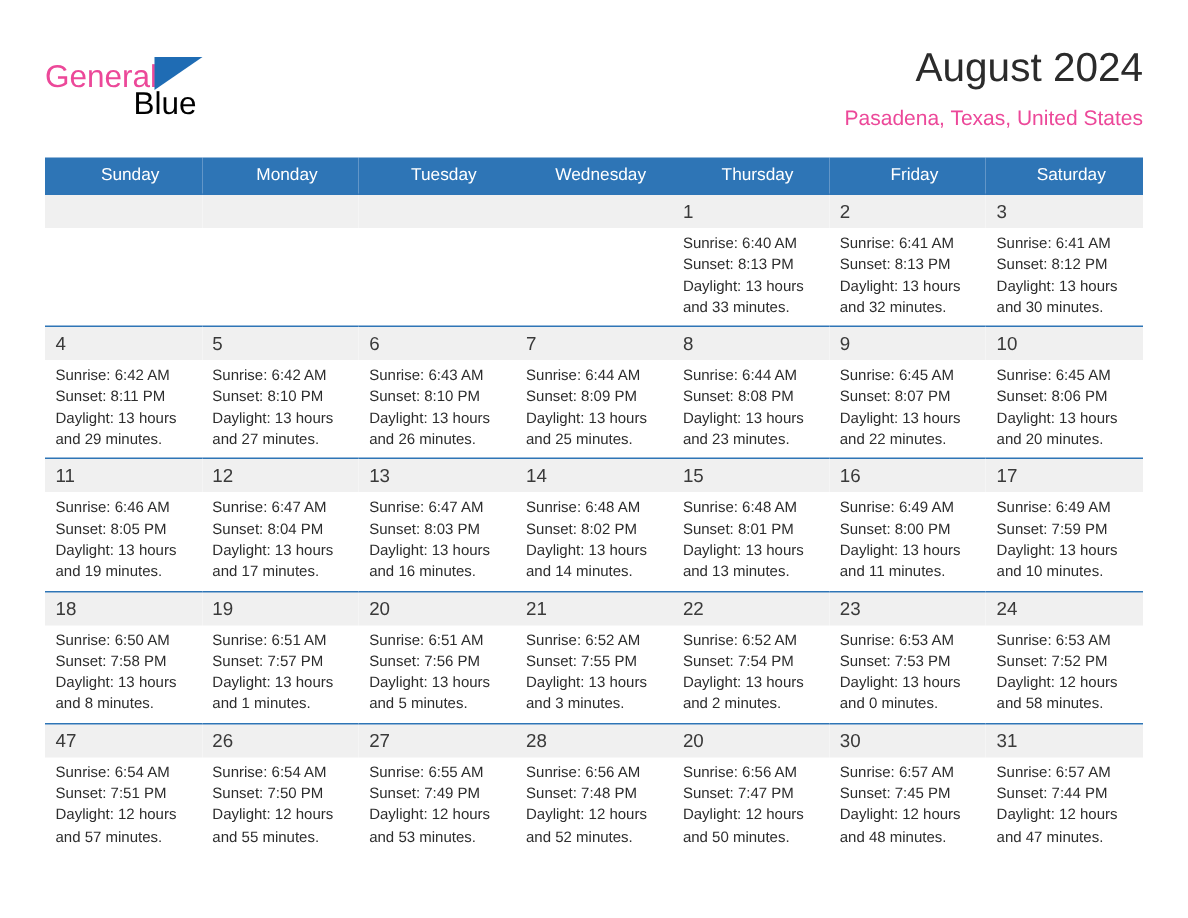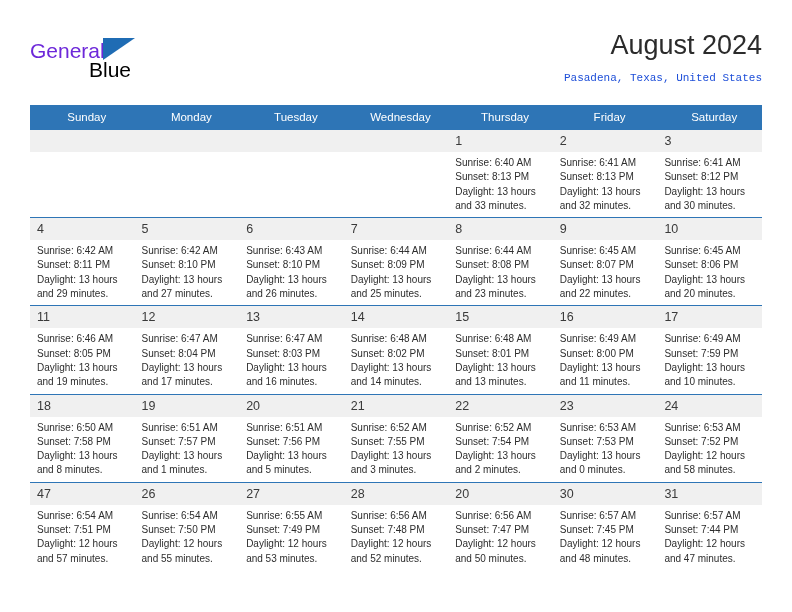--- a/index.html
+++ b/index.html
@@ -37,21 +37,21 @@
     width: 220px;
     height: 52px;
   }
   .brand-row1 {
     position: relative;
     height: 25px;
     line-height: 25px;
   }
   .brand-general {
     font-size: 21px;
-    color: #6d28d9;
+    color: #ec4899;
     letter-spacing: 0px;
     font-family: "Liberation Sans", sans-serif;
   }
   .brand-triangle {
     display: inline-block;
     position: relative;
     top: 2px;
     left: -2px;
     width: 0;
     height: 0;
@@ -74,27 +74,26 @@
   }
   .cal-title {
     font-size: 27px;
     color: #2b2b2b;
     line-height: 34px;
     white-space: nowrap;
     font-weight: normal;
     margin: 0;
   }
   .cal-subtitle {
-    font-size: 11px;
-    color: #1d4ed8;
+    font-size: 14px;
+    color: #ec4899;
     line-height: 22px;
     margin: 5px 0 0 0;
     white-space: nowrap;
     font-weight: normal;
-    font-family: Liberation Mono, monospace;
   }
 
   
   .calendar {
     position: absolute;
     left: 30px;
     top: 105px;
     width: 732px;
     border-collapse: collapse;
     table-layout: fixed;

